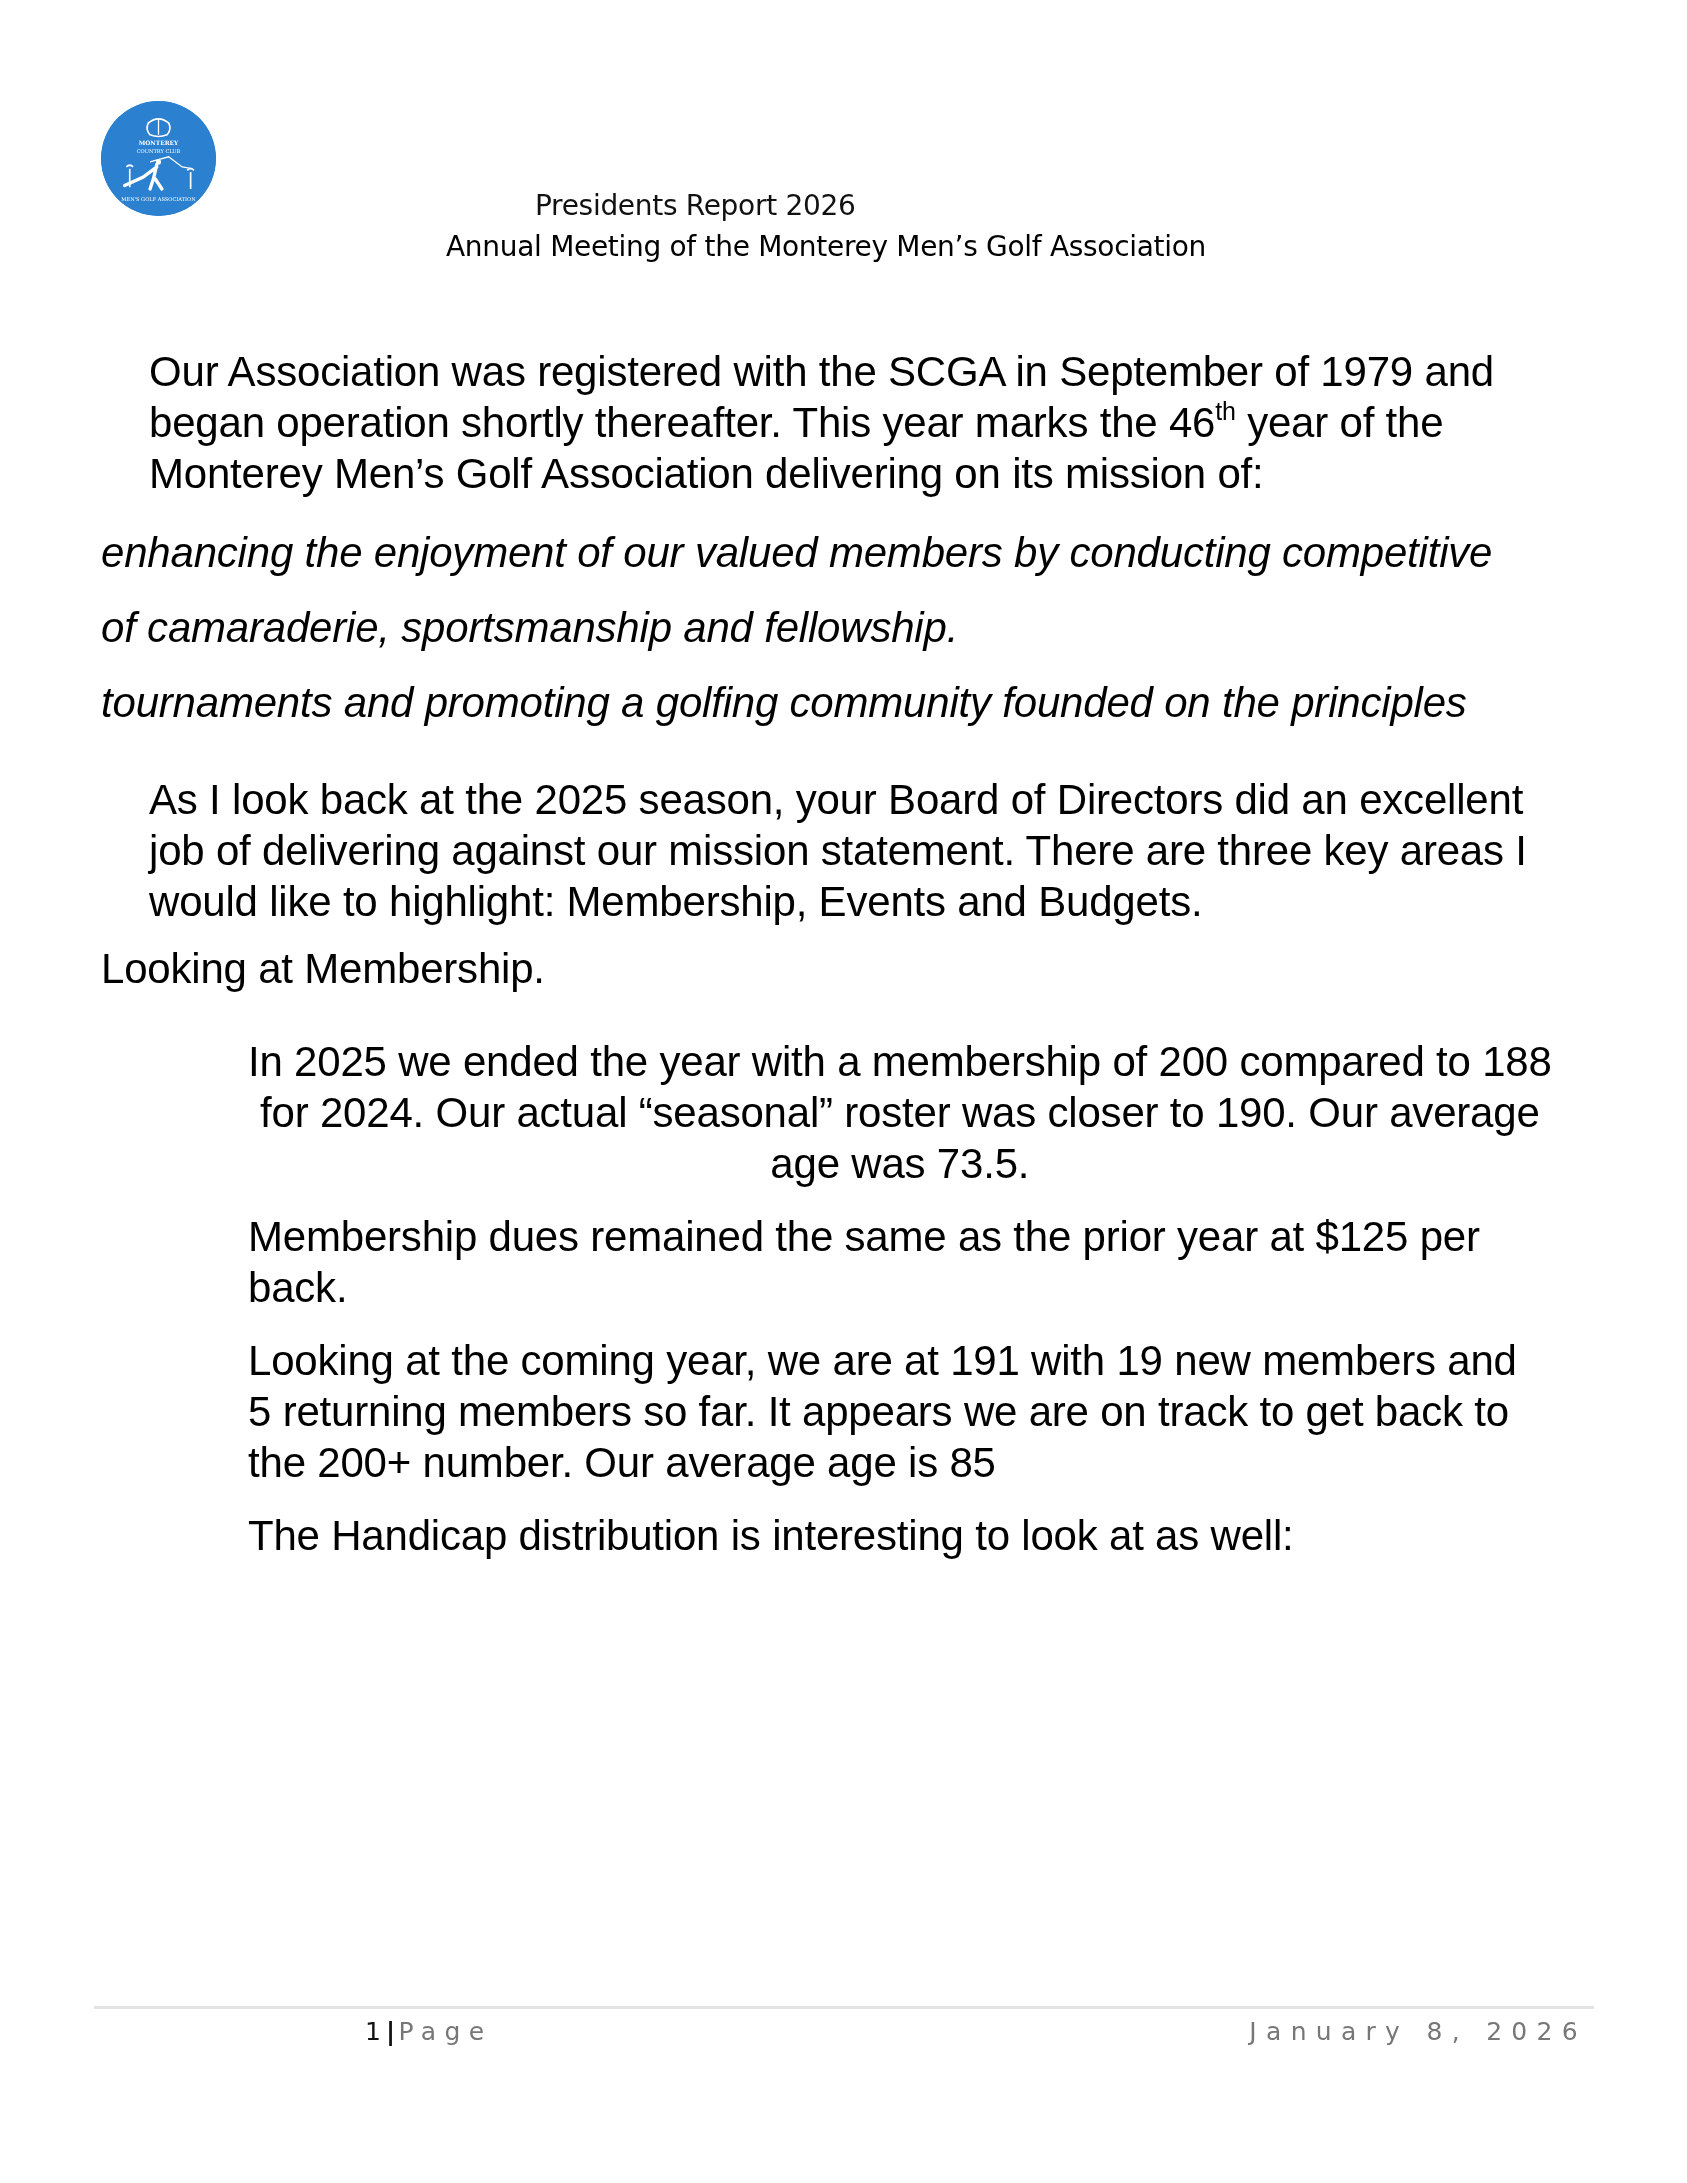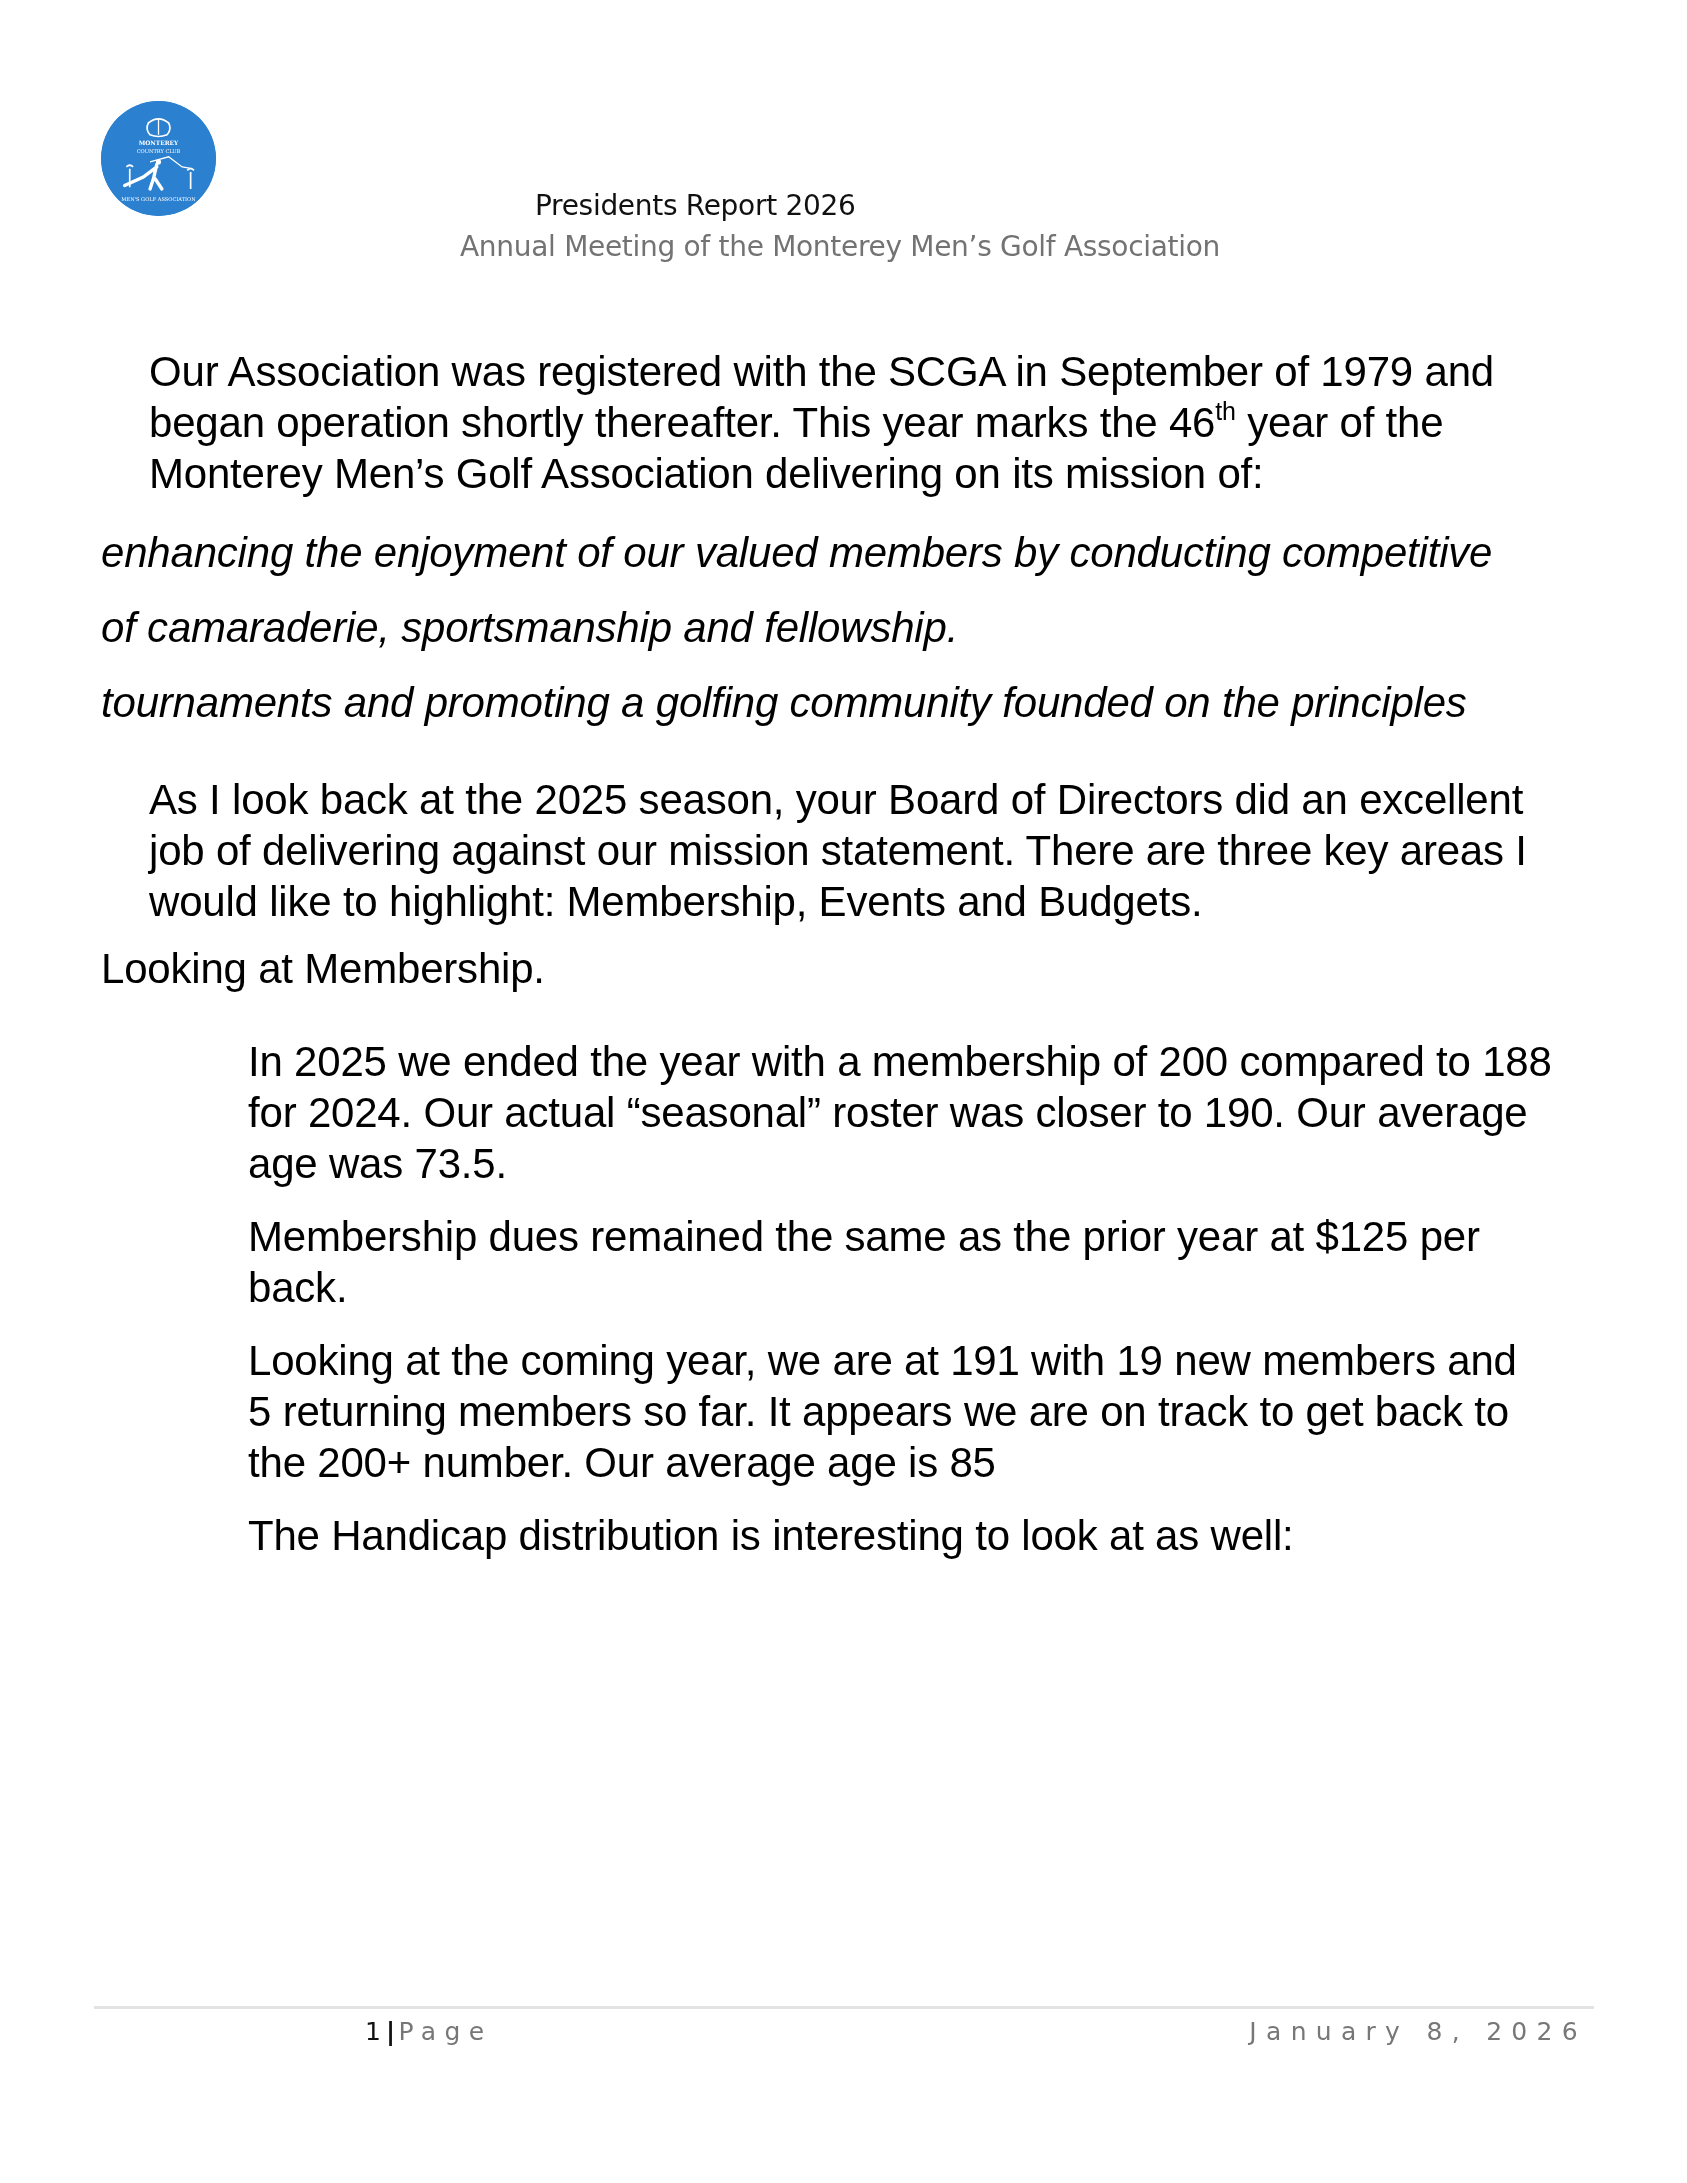--- a/index.html
+++ b/index.html
@@ -3,21 +3,21 @@
 <meta charset="utf-8">
 <style>
   html, body { margin: 0; padding: 0; background: #ffffff; }
   body { width: 1687px; height: 2183px; position: relative; overflow: hidden; font-family: "Liberation Sans", sans-serif; color: #000; }
   .page { position: absolute; left: 0; top: 0; width: 1687px; height: 1610px; background: #fff; }
 
   .logo { position: absolute; left: 101px; top: 101px; width: 115px; height: 115px; border-radius: 50%; background: #2b80d0; overflow: hidden; }
   .logo svg { width: 115px; height: 115px; display: block; }
 
   .hdr-title { position: absolute; left: 535px; top: 187px; font-family: "DejaVu Sans", sans-serif; font-size: 28px; line-height: 37px; color: #111; white-space: nowrap; letter-spacing: -0.3px; }
-  .hdr-sub { position: absolute; left: 460px; top: 228px; font-family: "DejaVu Sans", sans-serif; font-size: 28px; line-height: 37px; color: #737373; white-space: nowrap; letter-spacing: -0.3px; }
+  .hdr-sub { position: absolute; left: 446px; top: 228px; font-family: "DejaVu Sans", sans-serif; font-size: 28px; line-height: 37px; color: #000000; white-space: nowrap; letter-spacing: -0.3px; }
 
   .p { position: absolute; left: 101px; font-size: 42px; line-height: 51px; white-space: nowrap; letter-spacing: -0.2px; }
   .p .ln { display: block; margin-left: 48px; }
   .p.ind { left: 200px; }
   sup { font-size: 25px; line-height: 0; vertical-align: super; position: relative; top: -1.7px; }
 
   .mission { position: absolute; left: 101px; top: 515px; font-size: 42px; line-height: 75px; font-style: italic; white-space: nowrap; letter-spacing: -0.2px; }
   .mission .ln { display: block; }
 
   .footer-rule { position: absolute; left: 94px; top: 2006px; width: 1500px; height: 2.5px; background: #e3e3e3; }
@@ -70,21 +70,21 @@
   </div>
 
   <div class="p" style="top:774px;">
     <span class="ln">As I look back at the 2025 season, your Board of Directors did an excellent</span>
     <span class="ln">job of delivering against our mission statement. There are three key areas I</span>
     <span class="ln">would like to highlight: Membership, Events and Budgets.</span>
   </div>
 
   <div class="p" style="top:943px;">Looking at Membership.</div>
 
-  <div class="p ind" style="top:1036px;">
+  <div class="p ind" style="top:1036px;text-align:center;">
     <span class="ln">In 2025 we ended the year with a membership of 200 compared to 188</span>
     <span class="ln">for 2024. Our actual “seasonal” roster was closer to 190. Our average</span>
     <span class="ln">age was 73.5.</span>
   </div>
 
   <div class="p ind" style="top:1211px;">
     <span class="ln">Membership dues remained the same as the prior year at $125 per</span>
     <span class="ln">back.</span>
   </div>
 

